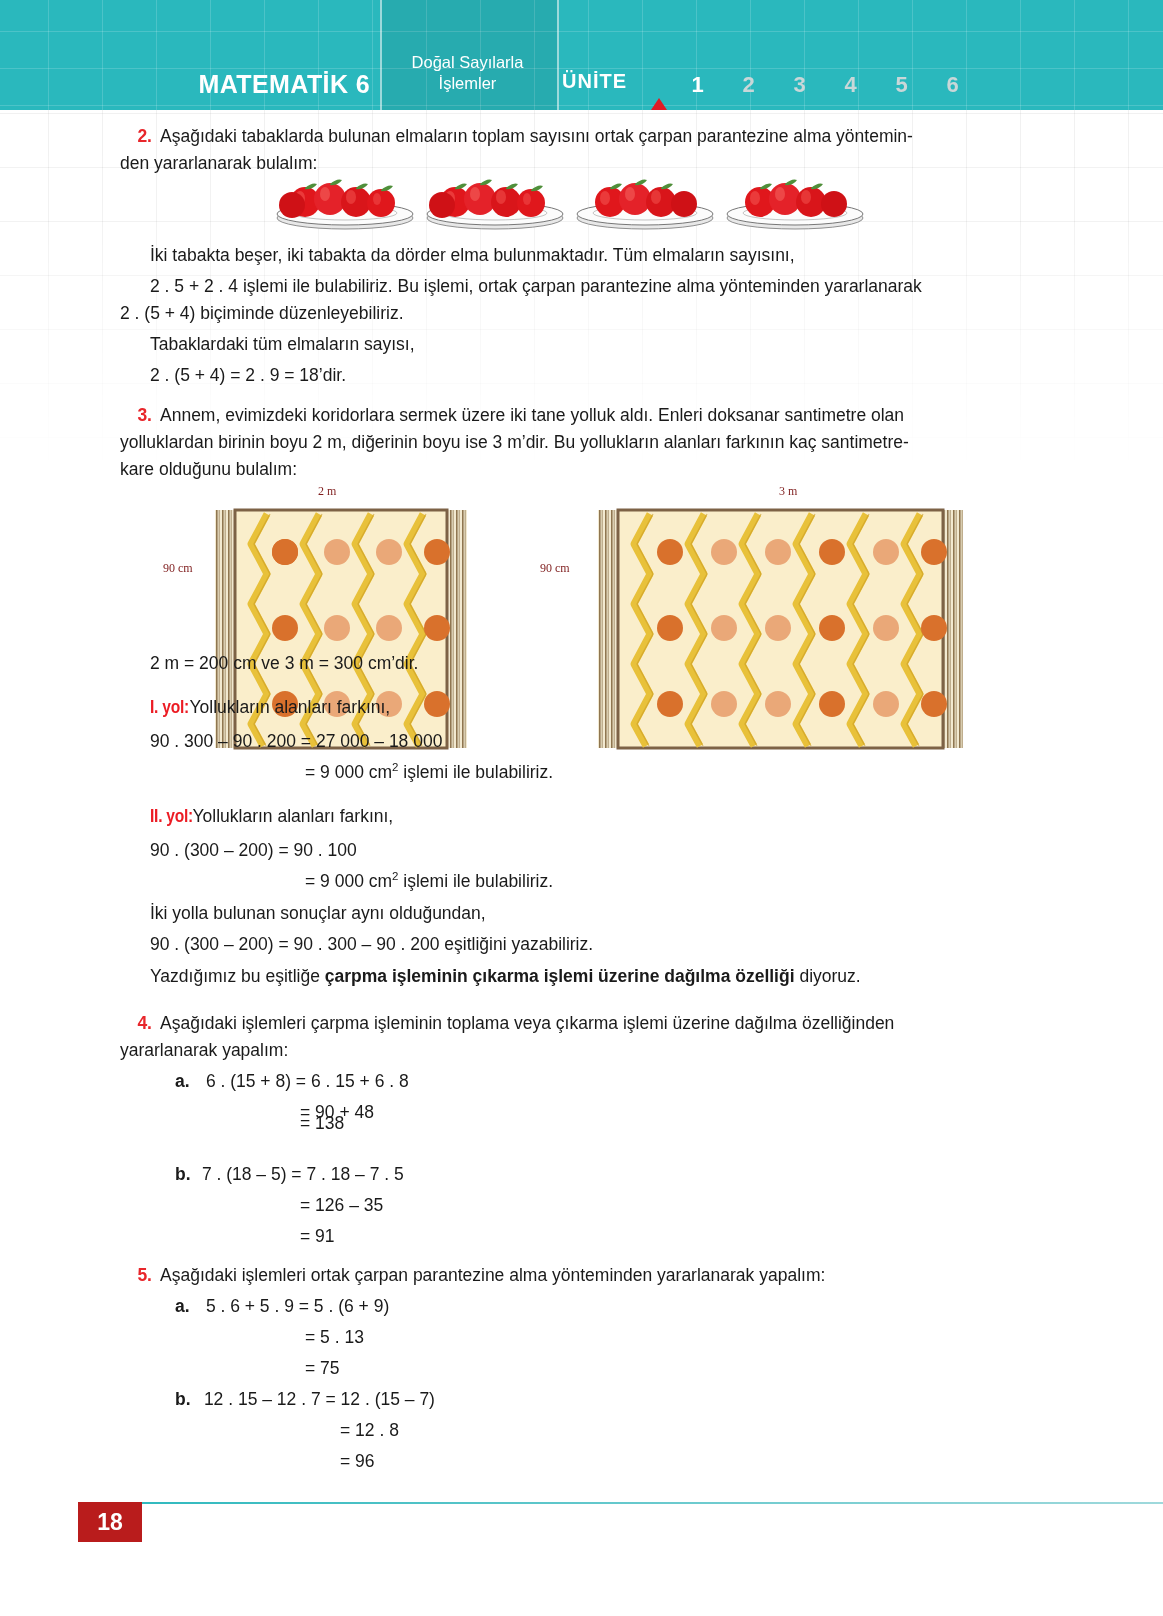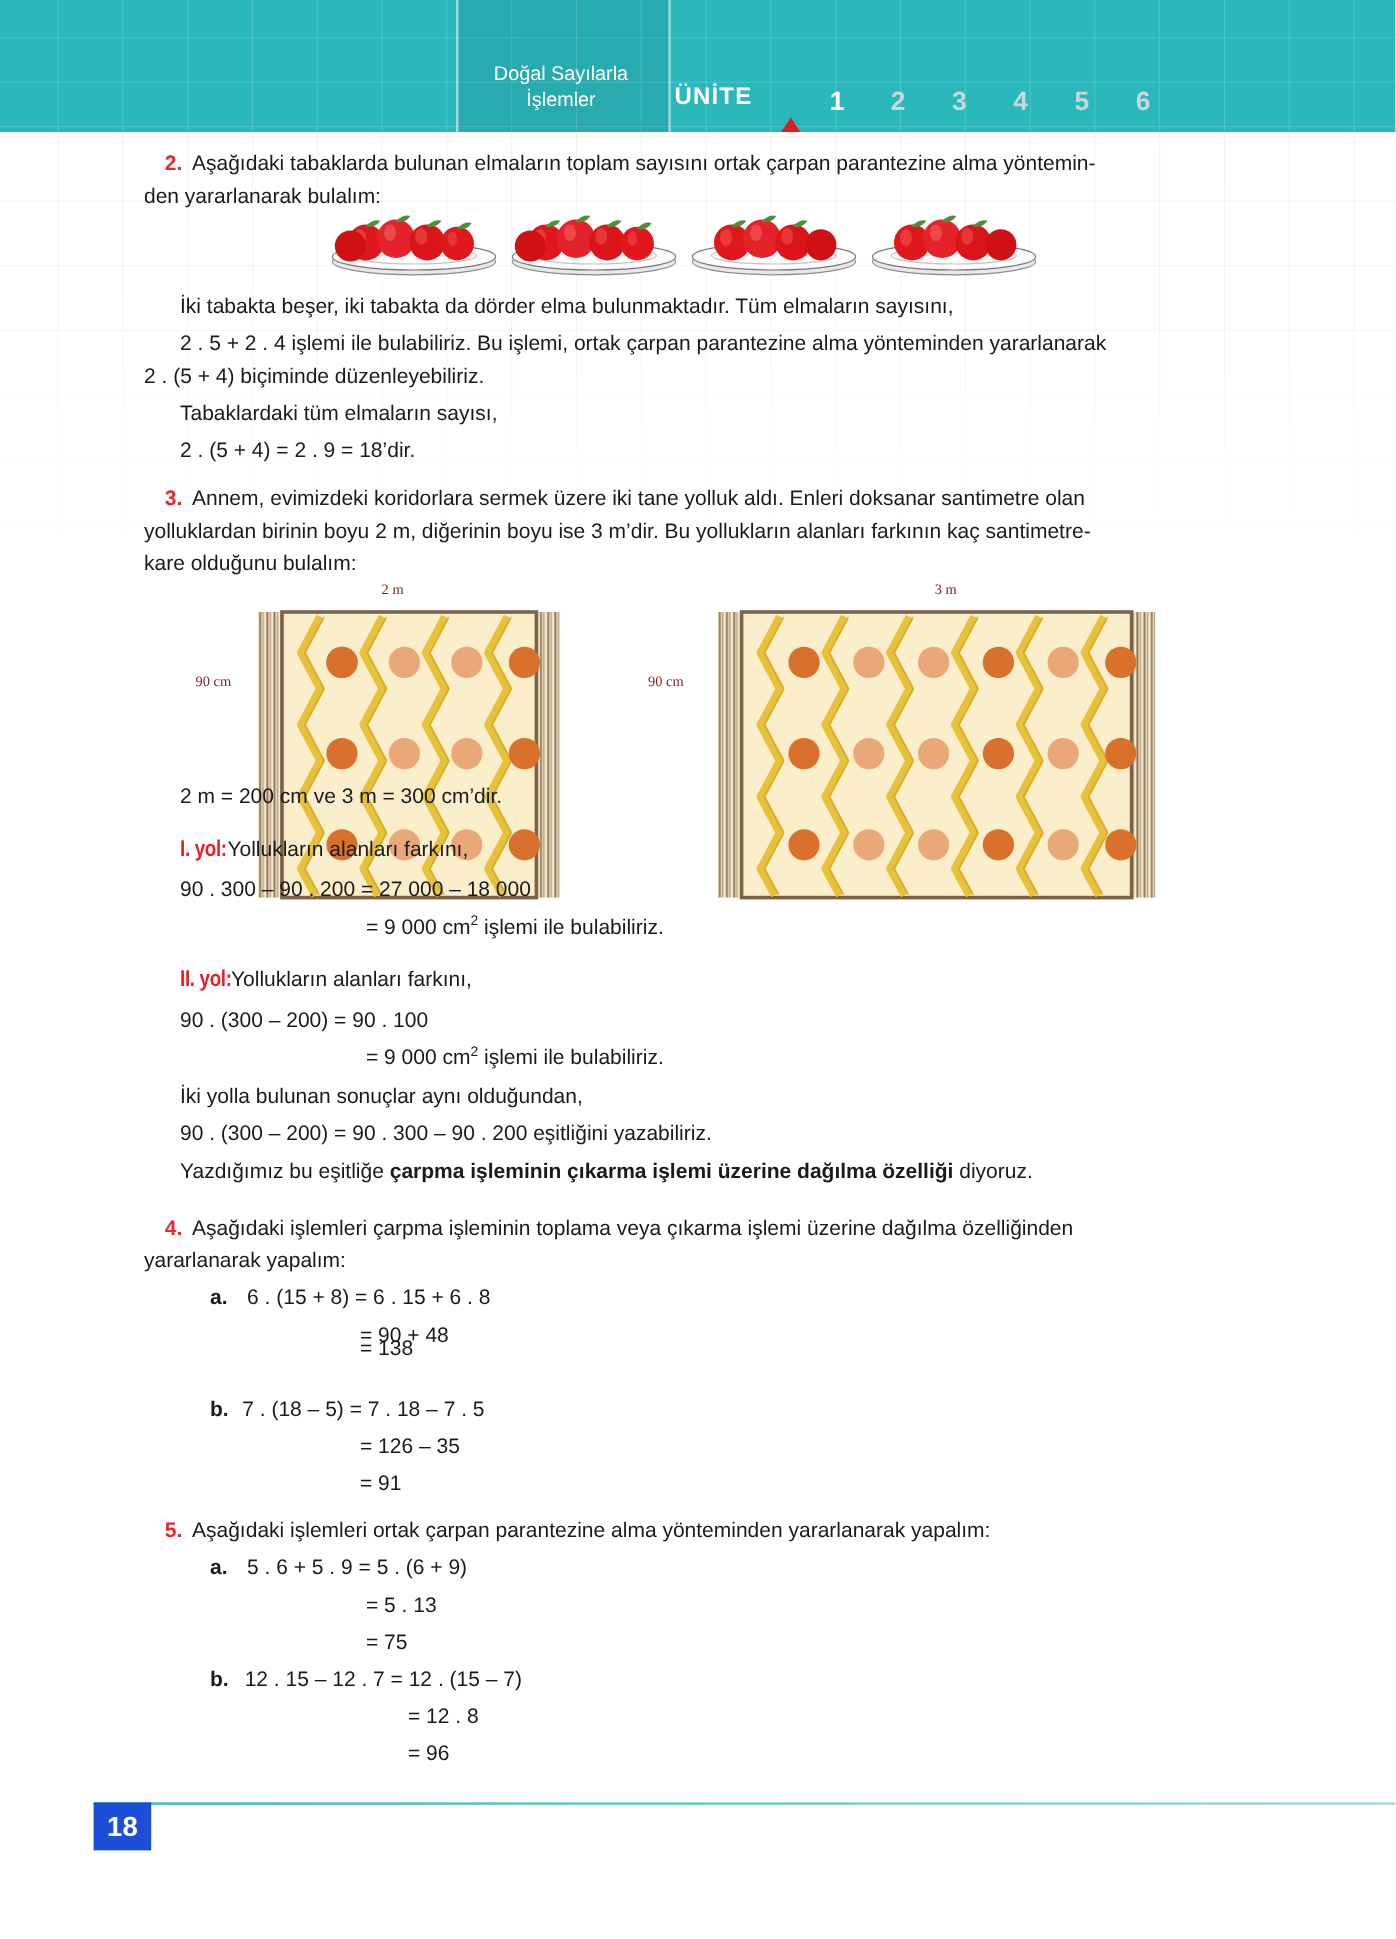--- a/index.html
+++ b/index.html
@@ -97,33 +97,34 @@
     position:absolute;color:#7f1d1d;font-size:12px;
     font-family:Liberation Serif, serif;
   }
 
   
   #footer-rule{
     position:absolute;left:78px;top:1502px;width:1085px;height:2px;
     background:linear-gradient(to right,#2ab8bd,#9fd9dc);z-index:2;
   }
   #page-badge{
-    position:absolute;left:78px;top:1502px;width:48px;height:40px;
-    background:#1d4ed8;color:#ffffff;font-size:23px;font-weight:bold;
+    position:absolute;left:78px;top:1502px;width:64px;height:40px;
+    background:#b91c1c;color:#ffffff;font-size:23px;font-weight:bold;
     display:flex;align-items:center;justify-content:center;z-index:4;
   }
 </style>
 </head>
 <body>
 
 <div id="grid-bg"></div>
 
 <div id="header">
   <div class="hgrid"></div>
   <div class="mid-block"></div>
+  <div class="hdr-title">MATEMATİK 6</div>
   <div class="hdr-sub">
     <span>Doğal Sayılarla</span><br>
     <span>İşlemler</span>
   </div>
   <div class="hdr-unit">ÜNİTE</div>
   <div class="unit-nums">
     <div class="unit-num active">1</div>
     <div class="unit-num">2</div>
     <div class="unit-num">3</div>
     <div class="unit-num">4</div>

